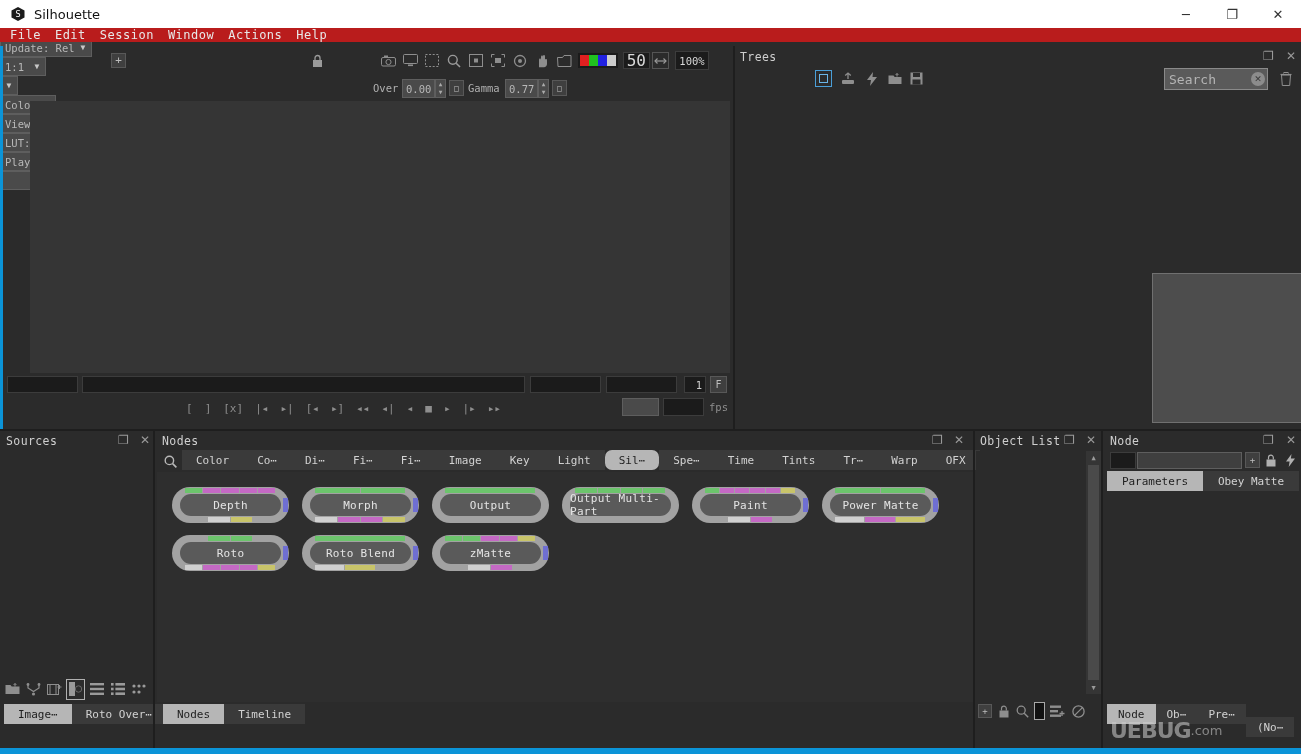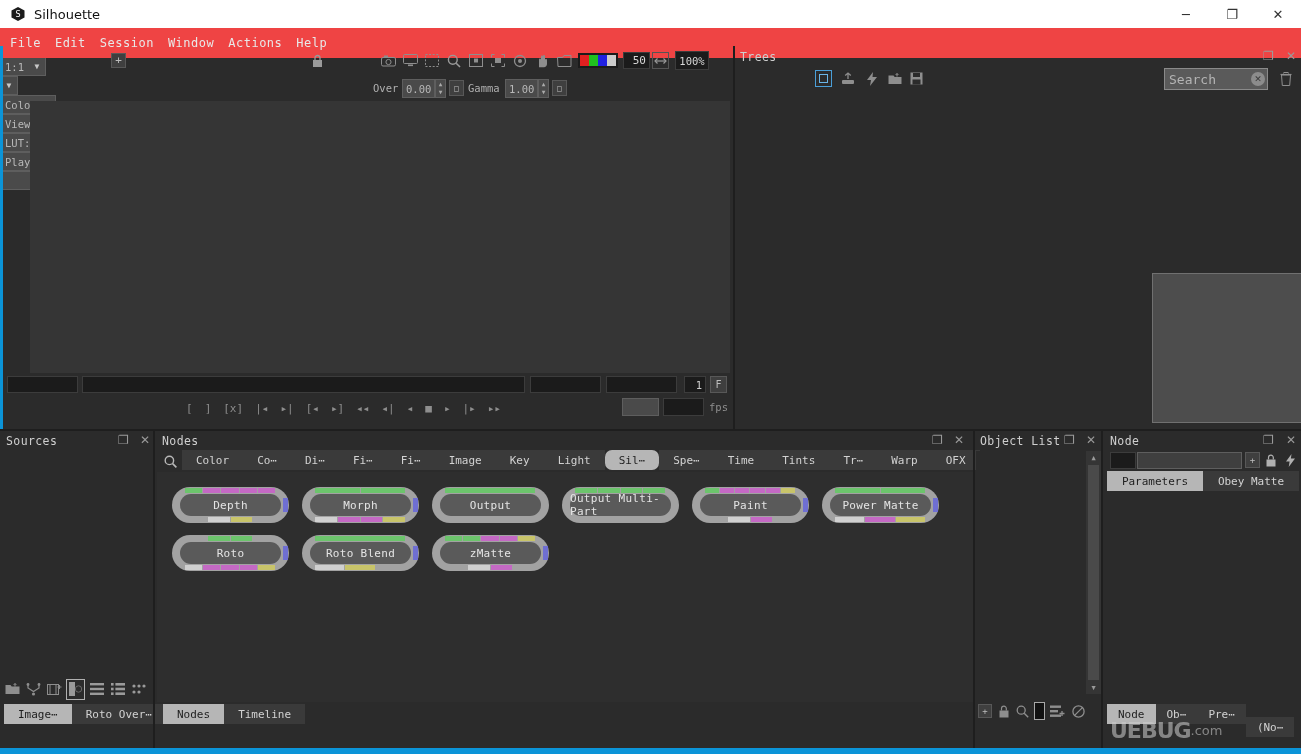--- a/index.html
+++ b/index.html
@@ -11,22 +11,22 @@
   #titlebar { position:absolute; left:0; top:0; width:1301px; height:28px;
     background:#ffffff; display:flex; align-items:center; }
   #titlebar .logo { width:16px; height:16px; margin-left:10px; margin-right:8px; }
   #titlebar .tname { font-family:"DejaVu Sans", sans-serif; font-size:13px; color:#111; }
   #titlebar .wbtns { margin-left:auto; display:flex; height:28px; }
   #titlebar .wbtn { width:46px; height:28px; display:flex; align-items:center;
     justify-content:center; color:#333; font-size:13px;
     font-family:"DejaVu Sans", sans-serif; }
 
   
-  #menubar { position:absolute; left:0; top:28px; width:1301px; height:30px;
-    background:#ef4444; display:flex; align-items:center; padding-left:10px; }
+  #menubar { position:absolute; left:0; top:28px; width:1301px; height:14px;
+    background:#b91c1c; display:flex; align-items:flex-end; padding-left:10px; }
   #menubar .mi { color:#e8e8e8; font-size:12px; margin-right:14px; letter-spacing:0.5px; }
   .ptitle { position:absolute; font-size:11.5px; color:#cfcfcf; letter-spacing:0.4px; }
   .pfloat, .pclose { position:absolute; color:#9a9a9a; font-size:12px;
     font-family:"DejaVu Sans", sans-serif; }
 
   .fld { background:#4a4a4a; border:1px solid #5e5e5e; height:19px; }
   .fld.dark { background:#1b1b1b; border:1px solid #3c3c3c; }
   .drop { background:#4a4a4a; border:1px solid #5e5e5e; height:19px;
     display:flex; align-items:center; }
   .drop .lbl { font-size:10.5px; color:#b8b8b8; padding:0 4px;
@@ -166,21 +166,21 @@
 </div>
 <div style="position:absolute; left:578px; top:53px; width:40px; height:15px;
             background:#1b1b1b; display:flex; padding:2px;">
   <i style="flex:1;background:#e02020;"></i>
     <i style="flex:1;background:#20c020;"></i>
     <i style="flex:1;background:#2020e0;"></i>
     <i style="flex:1;background:#cccccc;"></i>
 </div>
 <div class="fld dark" style="position:absolute; left:623px; top:52px; width:27px; height:17px;
             display:flex; align-items:center; justify-content:flex-end;
-            padding-right:3px; font-size:11px; color:#d8d8d8;">50</div>
+            padding-right:3px; font-size:16px; color:#d8d8d8;">50</div>
 <div class="ico" style="position:absolute; left:652px; top:52px; width:17px; height:17px; border:1px solid #555;">
   <svg width="13" height="8" viewBox="0 0 13 8">
       <line x1="1" y1="4" x2="12" y2="4" stroke="#9a9a9a" stroke-width="1.2"></line>
       <path d="M3.5 1.5L1 4l2.5 2.5M9.5 1.5L12 4l-2.5 2.5" stroke="#9a9a9a" stroke-width="1.2" fill="none"></path>
     </svg>
 </div>
 <div class="fld dark" style="position:absolute; left:675px; top:51px; width:34px; height:19px;
             display:flex; align-items:center; justify-content:center;
             font-size:10.5px; color:#d8d8d8;">100%</div>
 <div class="drop" style="left:709px; top:51px; width:18px;">
@@ -201,21 +201,21 @@
 </div>
 <div style="position:absolute; left:373px; top:82px; font-size:10.5px; color:#b0b0b0;">Over</div>
 <div class="fld" style="position:absolute; left:402px; top:79px; width:33px; display:flex;
             align-items:center; padding-left:3px; font-size:10.5px; color:#b8b8b8;">0.00</div>
 <div style="position:absolute; left:435px; top:79px; width:11px; height:19px;
             background:#4a4a4a; border:1px solid #5e5e5e; color:#aaa;
             font-size:6px; text-align:center; line-height:8px;">▲<br>▼</div>
 <div class="btnsq" style="position:absolute; left:449px; top:80px; width:15px; height:16px; font-size:8px;">□</div>
 <div style="position:absolute; left:468px; top:82px; font-size:10.5px; color:#b0b0b0;">Gamma</div>
 <div class="fld" style="position:absolute; left:505px; top:79px; width:33px; display:flex;
-            align-items:center; padding-left:3px; font-size:10.5px; color:#b8b8b8;">1.00</div>
+            align-items:center; padding-left:3px; font-size:10.5px; color:#b8b8b8;">0.77</div>
 <div style="position:absolute; left:538px; top:79px; width:11px; height:19px;
             background:#4a4a4a; border:1px solid #5e5e5e; color:#aaa;
             font-size:6px; text-align:center; line-height:8px;">▲<br>▼</div>
 <div class="btnsq" style="position:absolute; left:552px; top:80px; width:15px; height:16px; font-size:8px;">□</div>
 
 <div id="viewer-canvas"></div>
 
 <div class="fld dark" style="position:absolute; left:7px; top:376px; width:71px; height:17px;"></div>
 <div class="fld dark" style="position:absolute; left:82px; top:376px; width:443px; height:17px;"></div>
 <div class="fld dark" style="position:absolute; left:530px; top:376px; width:71px; height:17px;"></div>

